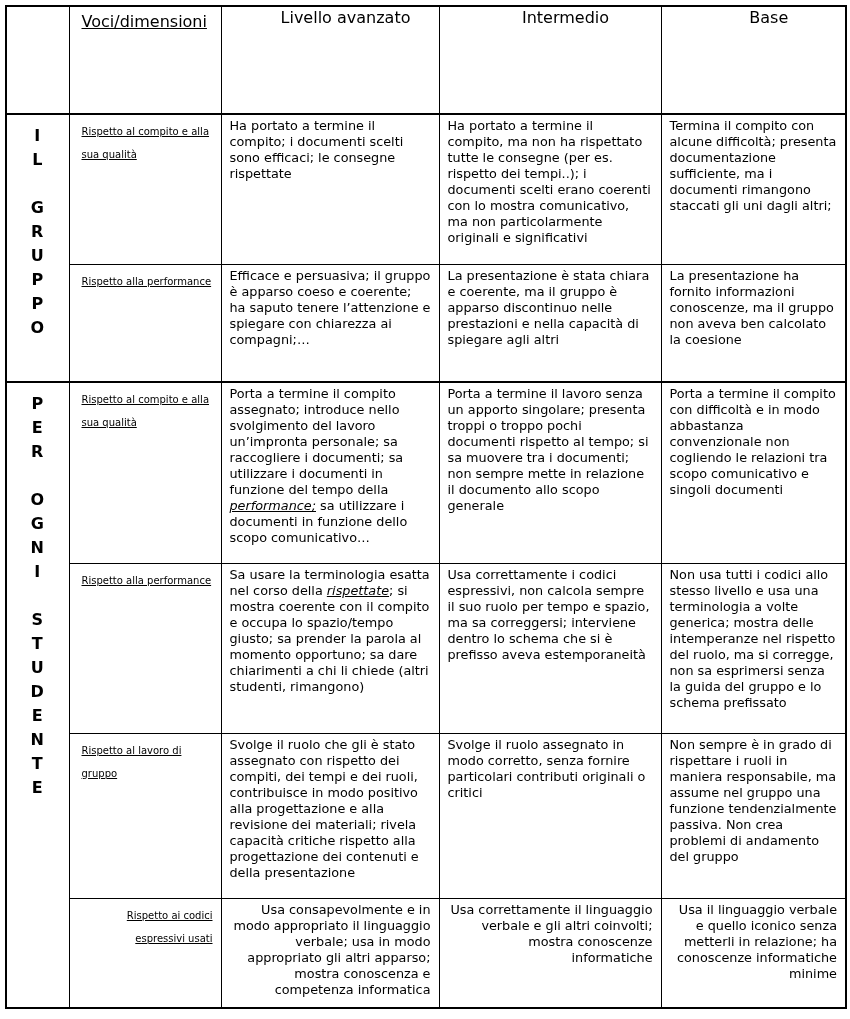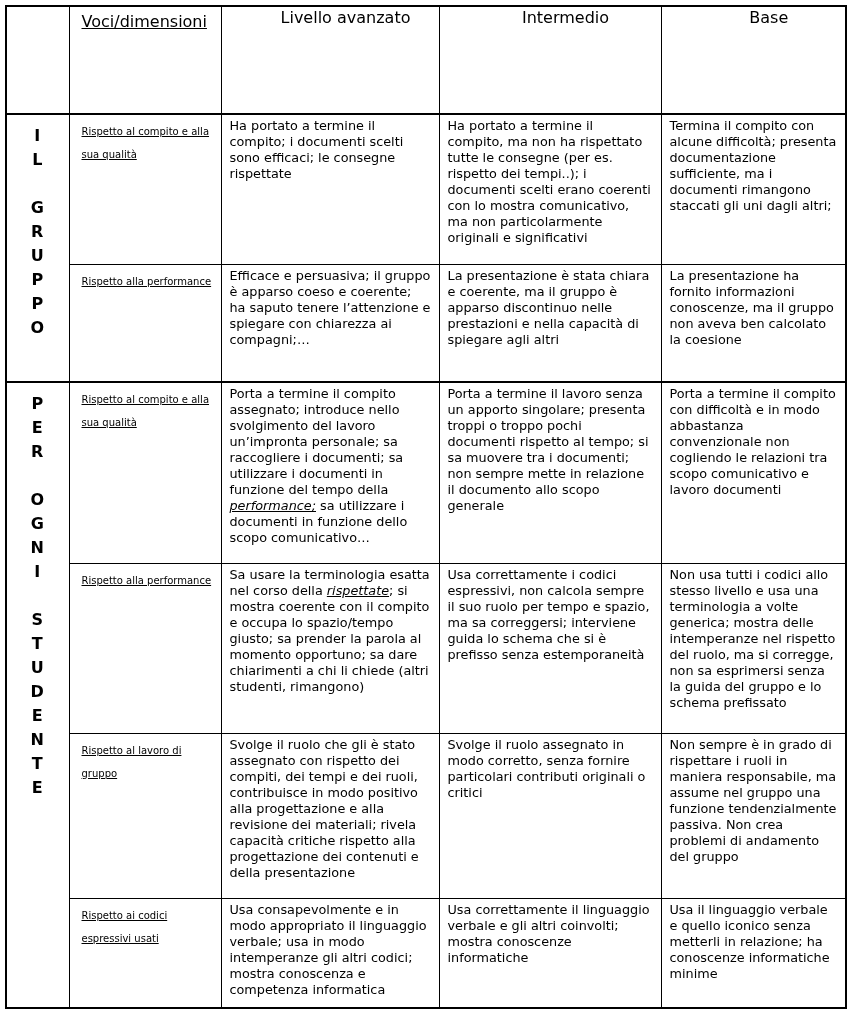--- a/index.html
+++ b/index.html
@@ -30,21 +30,21 @@
     box-sizing: border-box;
   }
   tr.header-row td { border-bottom-width: 2px; height: 108px; }
   tr.section-start td { border-top-width: 2px; }
 
   tr.r1 td { height: 150px; }
   tr.r2 td { height: 118px; }
   tr.r3 td { height: 181px; }
   tr.r4 td { height: 170px; }
   tr.r5 td { height: 165px; }
-  tr.r6 td { height: 110px; }
+  tr.r6 td { height: 110px; text-align: right; }
 
   td.corner { }
   td.voci-head {
     padding: 4px 4px 0 12px;
     font-size: 16px;
     line-height: 22px;
   }
   td.level-head {
     vertical-align: middle;
     text-align: center;
@@ -140,44 +140,44 @@
 D
 E
 N
 T
 E</td>
         <td class="voce">
           <span class="u">Rispetto al compito e alla sua qualità</span>
         </td>
         <td class="desc"><span>Porta a termine il compito assegnato; introduce nello svolgimento del lavoro un’impronta personale; sa raccogliere i documenti; sa utilizzare i documenti in funzione del tempo della </span><span class="it">performance;</span><span> sa utilizzare i documenti in funzione dello scopo comunicativo…</span></td>
         <td class="desc">Porta a termine il lavoro senza un apporto singolare; presenta troppi o troppo pochi documenti rispetto al tempo; si sa muovere tra i documenti; non sempre mette in relazione il documento allo scopo generale</td>
-        <td class="desc">Porta a termine il compito con difficoltà e in modo abbastanza convenzionale non cogliendo le relazioni tra scopo comunicativo e lavoro documenti</td>
+        <td class="desc">Porta a termine il compito con difficoltà e in modo abbastanza convenzionale non cogliendo le relazioni tra scopo comunicativo e singoli documenti</td>
       </tr>
 
       <tr class="r4">
         <td class="voce">
           <span class="u">Rispetto alla performance</span>
         </td>
         <td class="desc"><span>Sa usare la terminologia esatta nel corso della </span><span class="it">rispettate</span><span>; si mostra coerente con il compito e occupa lo spazio/tempo giusto; sa prender la parola al momento opportuno; sa dare chiarimenti a chi li chiede (altri studenti, rimangono)</span></td>
-        <td class="desc">Usa correttamente i codici espressivi, non calcola sempre il suo ruolo per tempo e spazio, ma sa correggersi; interviene guida lo schema che si è prefisso senza estemporaneità</td>
+        <td class="desc">Usa correttamente i codici espressivi, non calcola sempre il suo ruolo per tempo e spazio, ma sa correggersi; interviene dentro lo schema che si è prefisso aveva estemporaneità</td>
         <td class="desc">Non usa tutti i codici allo stesso livello e usa una terminologia a volte generica; mostra delle intemperanze nel rispetto del ruolo, ma si corregge, non sa esprimersi senza la guida del gruppo e lo schema prefissato</td>
       </tr>
 
       <tr class="r5">
         <td class="voce">
           <span class="u">Rispetto al lavoro di gruppo</span>
         </td>
         <td class="desc">Svolge il ruolo che gli è stato assegnato con rispetto dei compiti, dei tempi e dei ruoli, contribuisce in modo positivo alla progettazione e alla revisione dei materiali; rivela capacità critiche rispetto alla progettazione dei contenuti e della presentazione</td>
         <td class="desc">Svolge il ruolo assegnato in modo corretto, senza fornire particolari contributi originali o critici</td>
         <td class="desc">Non sempre è in grado di rispettare i ruoli in maniera responsabile, ma assume nel gruppo una funzione tendenzialmente passiva. Non crea problemi di andamento del gruppo</td>
       </tr>
 
       <tr class="r6">
         <td class="voce">
           <span class="u">Rispetto ai codici espressivi usati</span>
         </td>
-        <td class="desc">Usa consapevolmente e in modo appropriato il linguaggio verbale; usa in modo intemperanze gli altri codici; mostra conoscenza e competenza informatica</td>
+        <td class="desc">Usa consapevolmente e in modo appropriato il linguaggio verbale; usa in modo appropriato gli altri apparso; mostra conoscenza e competenza informatica</td>
         <td class="desc">Usa correttamente il linguaggio verbale e gli altri coinvolti; mostra conoscenze informatiche</td>
         <td class="desc">Usa il linguaggio verbale e quello iconico senza metterli in relazione; ha conoscenze informatiche minime</td>
       </tr>
     </tbody>
   </table>
 </div>
 
 </body></html>

